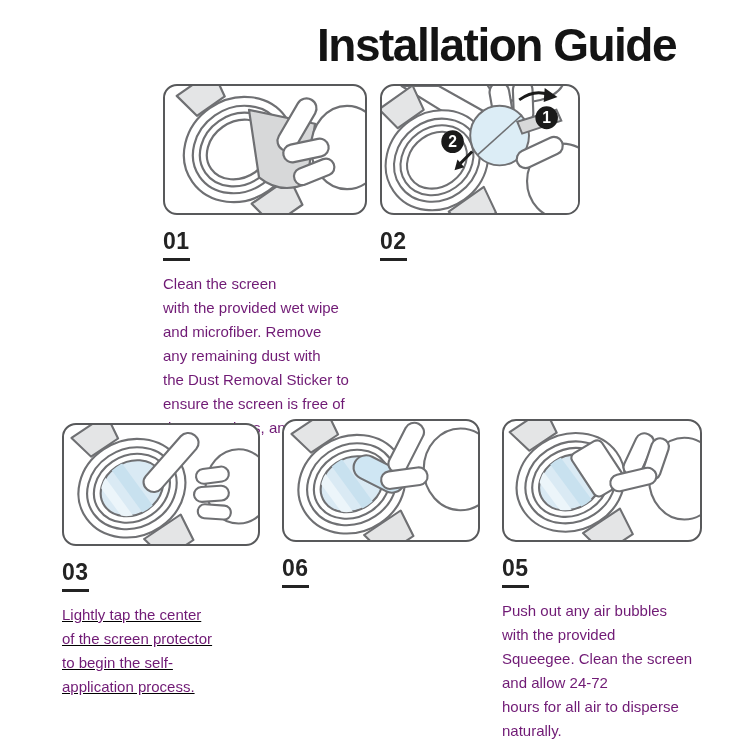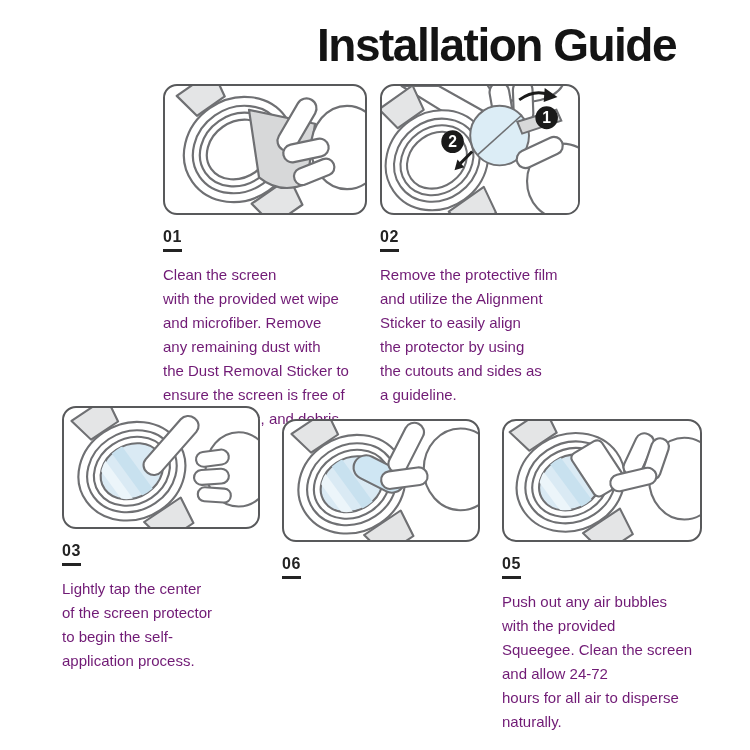--- a/index.html
+++ b/index.html
@@ -13,30 +13,30 @@
   }
   .step{position:absolute;}
   .panel{
     border:2px solid #58595b;border-radius:14px;background:#ffffff;
     overflow:hidden;box-sizing:border-box;
   }
   .row1 .panel{height:131px;}
   .row2 .panel{height:123px;}
   .step-number{
     margin-top:13px;display:inline-block;
-    font-size:16px;font-weight:bold;color:#232323;letter-spacing:.5px;
+    font-size:23px;font-weight:bold;color:#232323;letter-spacing:.5px;
     border-bottom:3px solid #232323;padding-bottom:3px;
   }
   .step-text{
     margin-top:11px;font-size:15px;line-height:24px;color:#701a75;
     white-space:pre-line;width:calc(100% + 18px);
   }
   #step1{left:163px;top:84px;width:204px;}
   #step2{left:380px;top:84px;width:200px;}
-  #step3{left:62px; top:406px;width:198px;}
+  #step3{left:62px; top:423px;width:198px;text-decoration:underline;}
   #step4{left:282px;top:419px;width:198px;}
   #step5{left:502px;top:419px;width:200px;}
   .panel svg{display:block;width:100%;height:100%;}
 </style>
 </head>
 <body>
 
 <div class="title">Installation Guide</div>
 
 <div class="step row1" id="step1">
@@ -107,26 +107,20 @@
         <line x1="92" y1="66" x2="80" y2="78" stroke="#1a1a1a" stroke-width="3"></line>
         <path d="M84 82 L74 85 L77 74 Z" fill="#1a1a1a"></path>
       </g>
       <g>
         <circle cx="72" cy="56" r="11.5" fill="#1a1a1a"></circle>
         <text x="72" y="61.5" text-anchor="middle" font-size="16" font-weight="bold" fill="#ffffff" font-family="Liberation Sans, sans-serif">2</text>
       </g>
     </svg>
   </div>
   <div class="step-number">02</div>
-  <div class="step-text">Remove the protective film
-and utilize the Alignment
-Sticker to easily align
-the protector by using
-the cutouts and sides as
-a guideline.</div>
 </div>
 
 <div class="step row2" id="step3">
   <div class="panel">
     <svg viewBox="0 0 200 128" preserveAspectRatio="none">
       <defs>
           <clipPath id="c3">
             <ellipse cx="78" cy="64" rx="34" ry="28"></ellipse>
           </clipPath>
         </defs>

